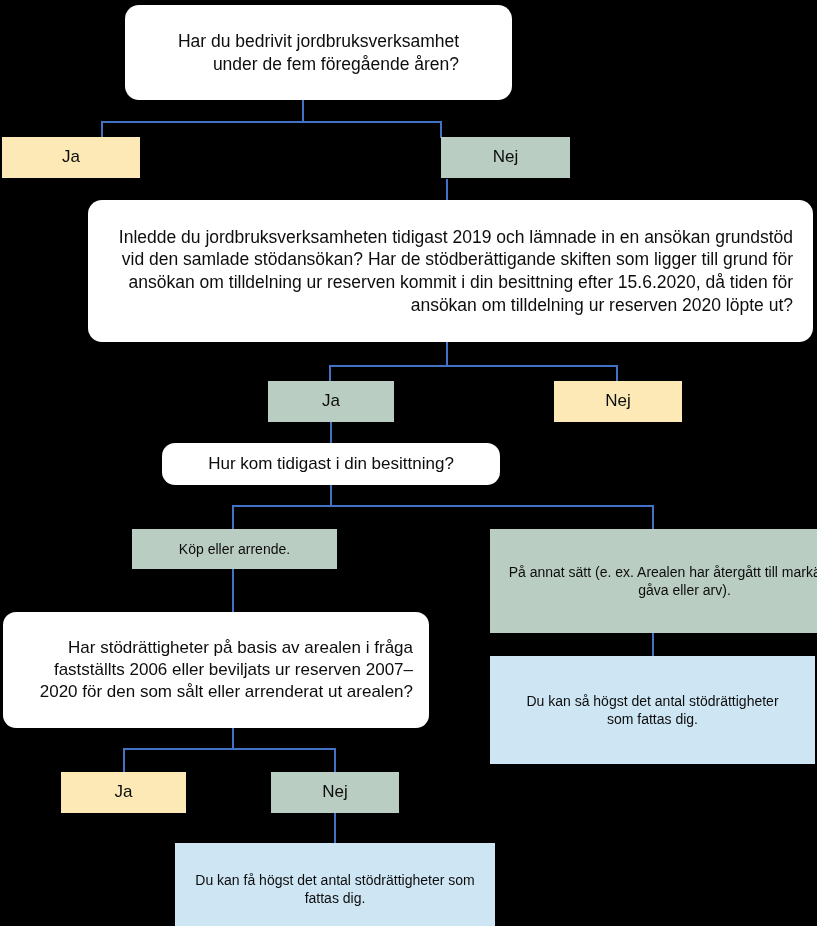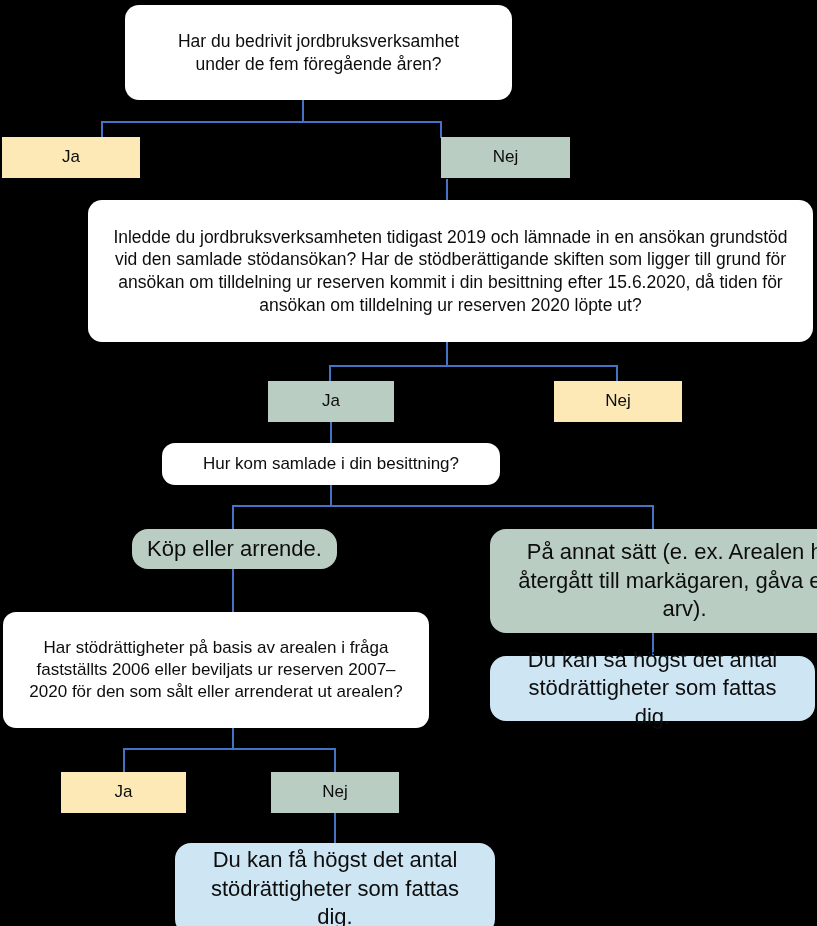--- a/index.html
+++ b/index.html
@@ -21,29 +21,29 @@
     display: flex;
     align-items: center;
     justify-content: center;
     text-align: center;
     color: #0d0d0d;
     line-height: 1.30;
     border-radius: 11px;
     padding: 4px 10px;
     white-space: pre-line;
   }
-  .node.white    { background: #ffffff; }
+  .node.white    { background: #ffffff; text-align: right; }
   .node.yellow   { background: #fce9b6; }
   .node.green    { background: #bacdc2; }
   .node.blue     { background: #cee6f4; }
 
   .q-large   { font-size: 17.5px; border-radius: 14px; }
   .q-med     { font-size: 17px;   border-radius: 13px; }
   .lbl       { font-size: 17px;   border-radius: 0; }
-  .leaf      { font-size: 22px;   border-radius: 16px; }
+  .leaf      { font-size: 14px;   border-radius: 0; }
 
   
   .conn {
     position: absolute;
     background: #4472c4;
   }
   .v { width: 2px; }
   .h { height: 2px; }
 </style>
 </head>
@@ -87,29 +87,29 @@
   <div class="node yellow lbl" style="left:2px; top:137px; width:138px; height:41px;">Ja</div>
 
   <div class="node green lbl" style="left:441px; top:137px; width:129px; height:41px;">Nej</div>
 
   <div class="node white q-large" style="left:88px; top:200px; width:725px; height:142px; padding:6px 20px;">Inledde du jordbruksverksamheten tidigast 2019 och lämnade in en ansökan grundstöd vid den samlade stödansökan? Har de stödberättigande skiften som ligger till grund för ansökan om tilldelning ur reserven kommit i din besittning efter 15.6.2020, då tiden för ansökan om tilldelning ur reserven 2020 löpte ut?</div>
 
   <div class="node green lbl" style="left:268px; top:381px; width:126px; height:41px;">Ja</div>
 
   <div class="node yellow lbl" style="left:554px; top:381px; width:128px; height:41px;">Nej</div>
 
-  <div class="node white q-med" style="left:162px; top:443px; width:338px; height:42px;">Hur kom samlade i din besittning?</div>
+  <div class="node white q-med" style="left:162px; top:443px; width:338px; height:42px;">Hur kom tidigast i din besittning?</div>
 
   <div class="node green leaf" style="left:132px; top:529px; width:205px; height:40px;">Köp eller arrende.</div>
 
   <div class="node green leaf" style="left:490px; top:529px; width:389px; height:104px; padding:6px 14px;">På annat sätt (e. ex. Arealen har återgått till markägaren, gåva eller arv).</div>
 
   <div class="node white q-med" style="left:3px; top:612px; width:426px; height:116px; padding:6px 16px;">Har stödrättigheter på basis av arealen i fråga fastställts 2006 eller beviljats ur reserven 2007–2020 för den som sålt eller arrenderat ut arealen?</div>
 
-  <div class="node blue leaf" style="left:490px; top:656px; width:325px; height:65px; padding:6px 36px;">Du kan så högst det antal stödrättigheter som fattas dig.</div>
+  <div class="node blue leaf" style="left:490px; top:656px; width:325px; height:108px; padding:6px 36px;">Du kan så högst det antal stödrättigheter som fattas dig.</div>
 
   <div class="node yellow lbl" style="left:61px; top:772px; width:125px; height:41px;">Ja</div>
 
   <div class="node green lbl" style="left:271px; top:772px; width:128px; height:41px;">Nej</div>
 
   <div class="node blue leaf" style="left:175px; top:843px; width:320px; height:92px; padding:6px 20px;">Du kan få högst det antal stödrättigheter som fattas dig.</div>
 
 </div>
 
 </body></html>

